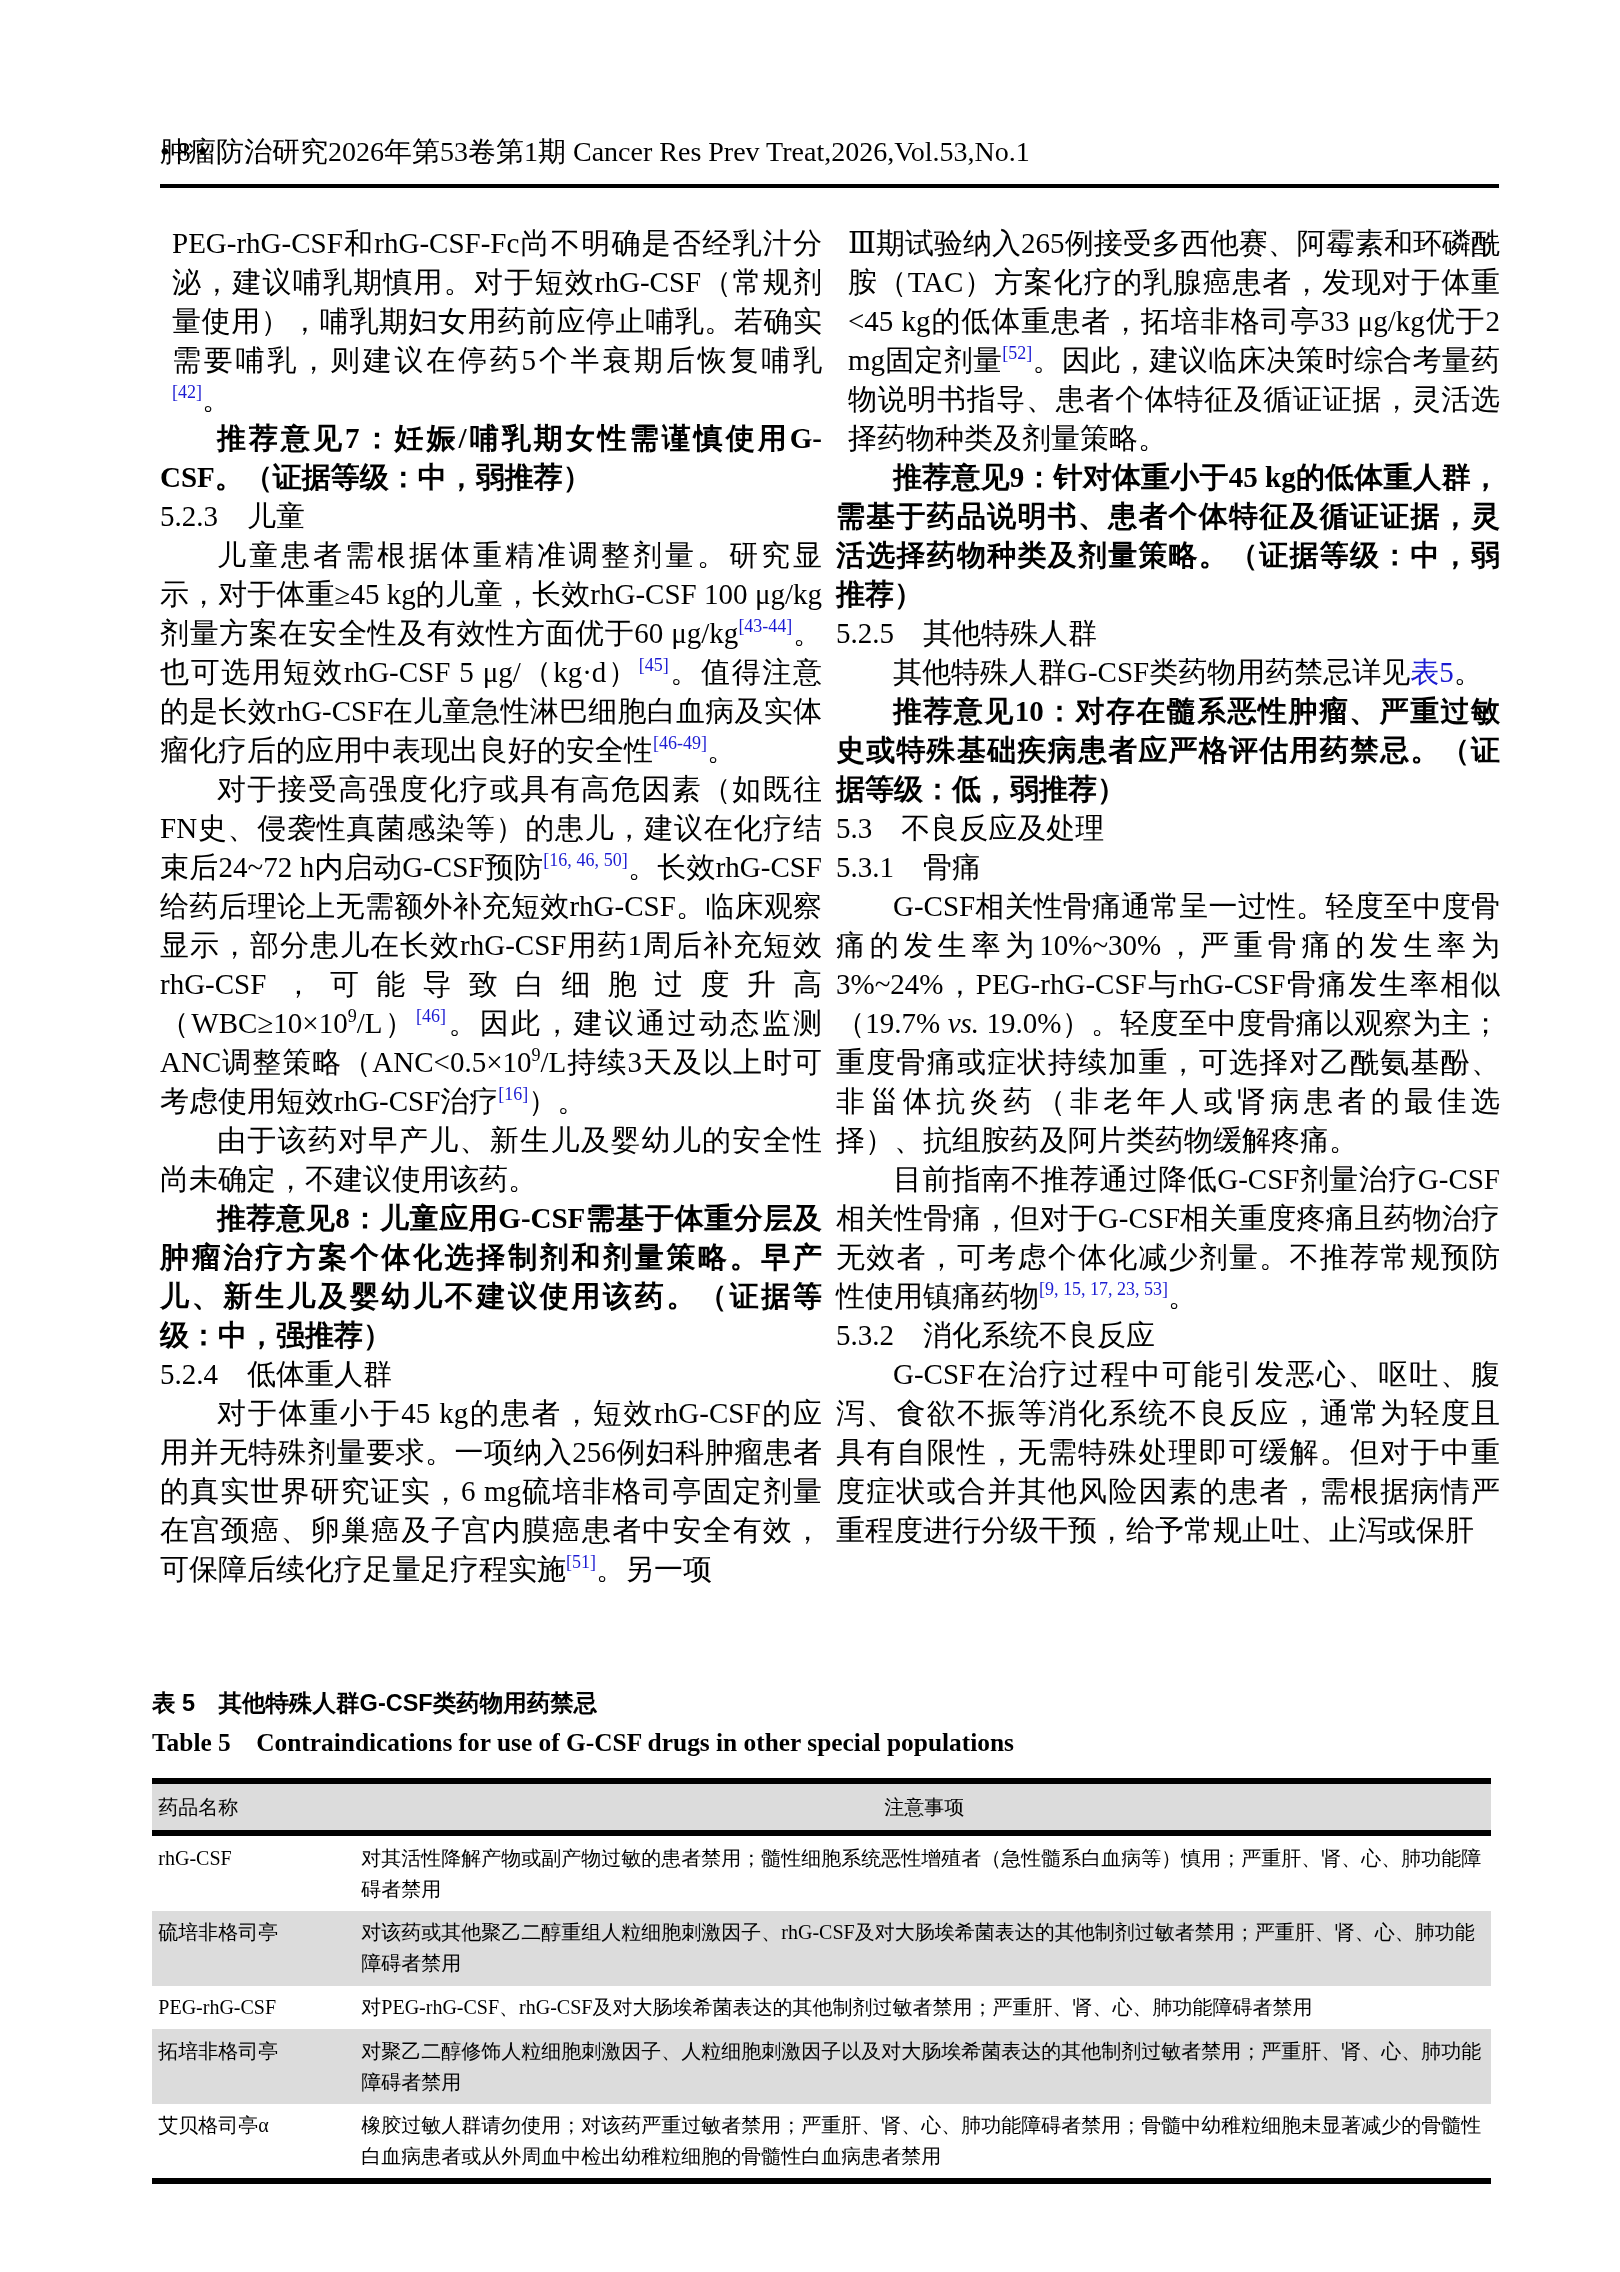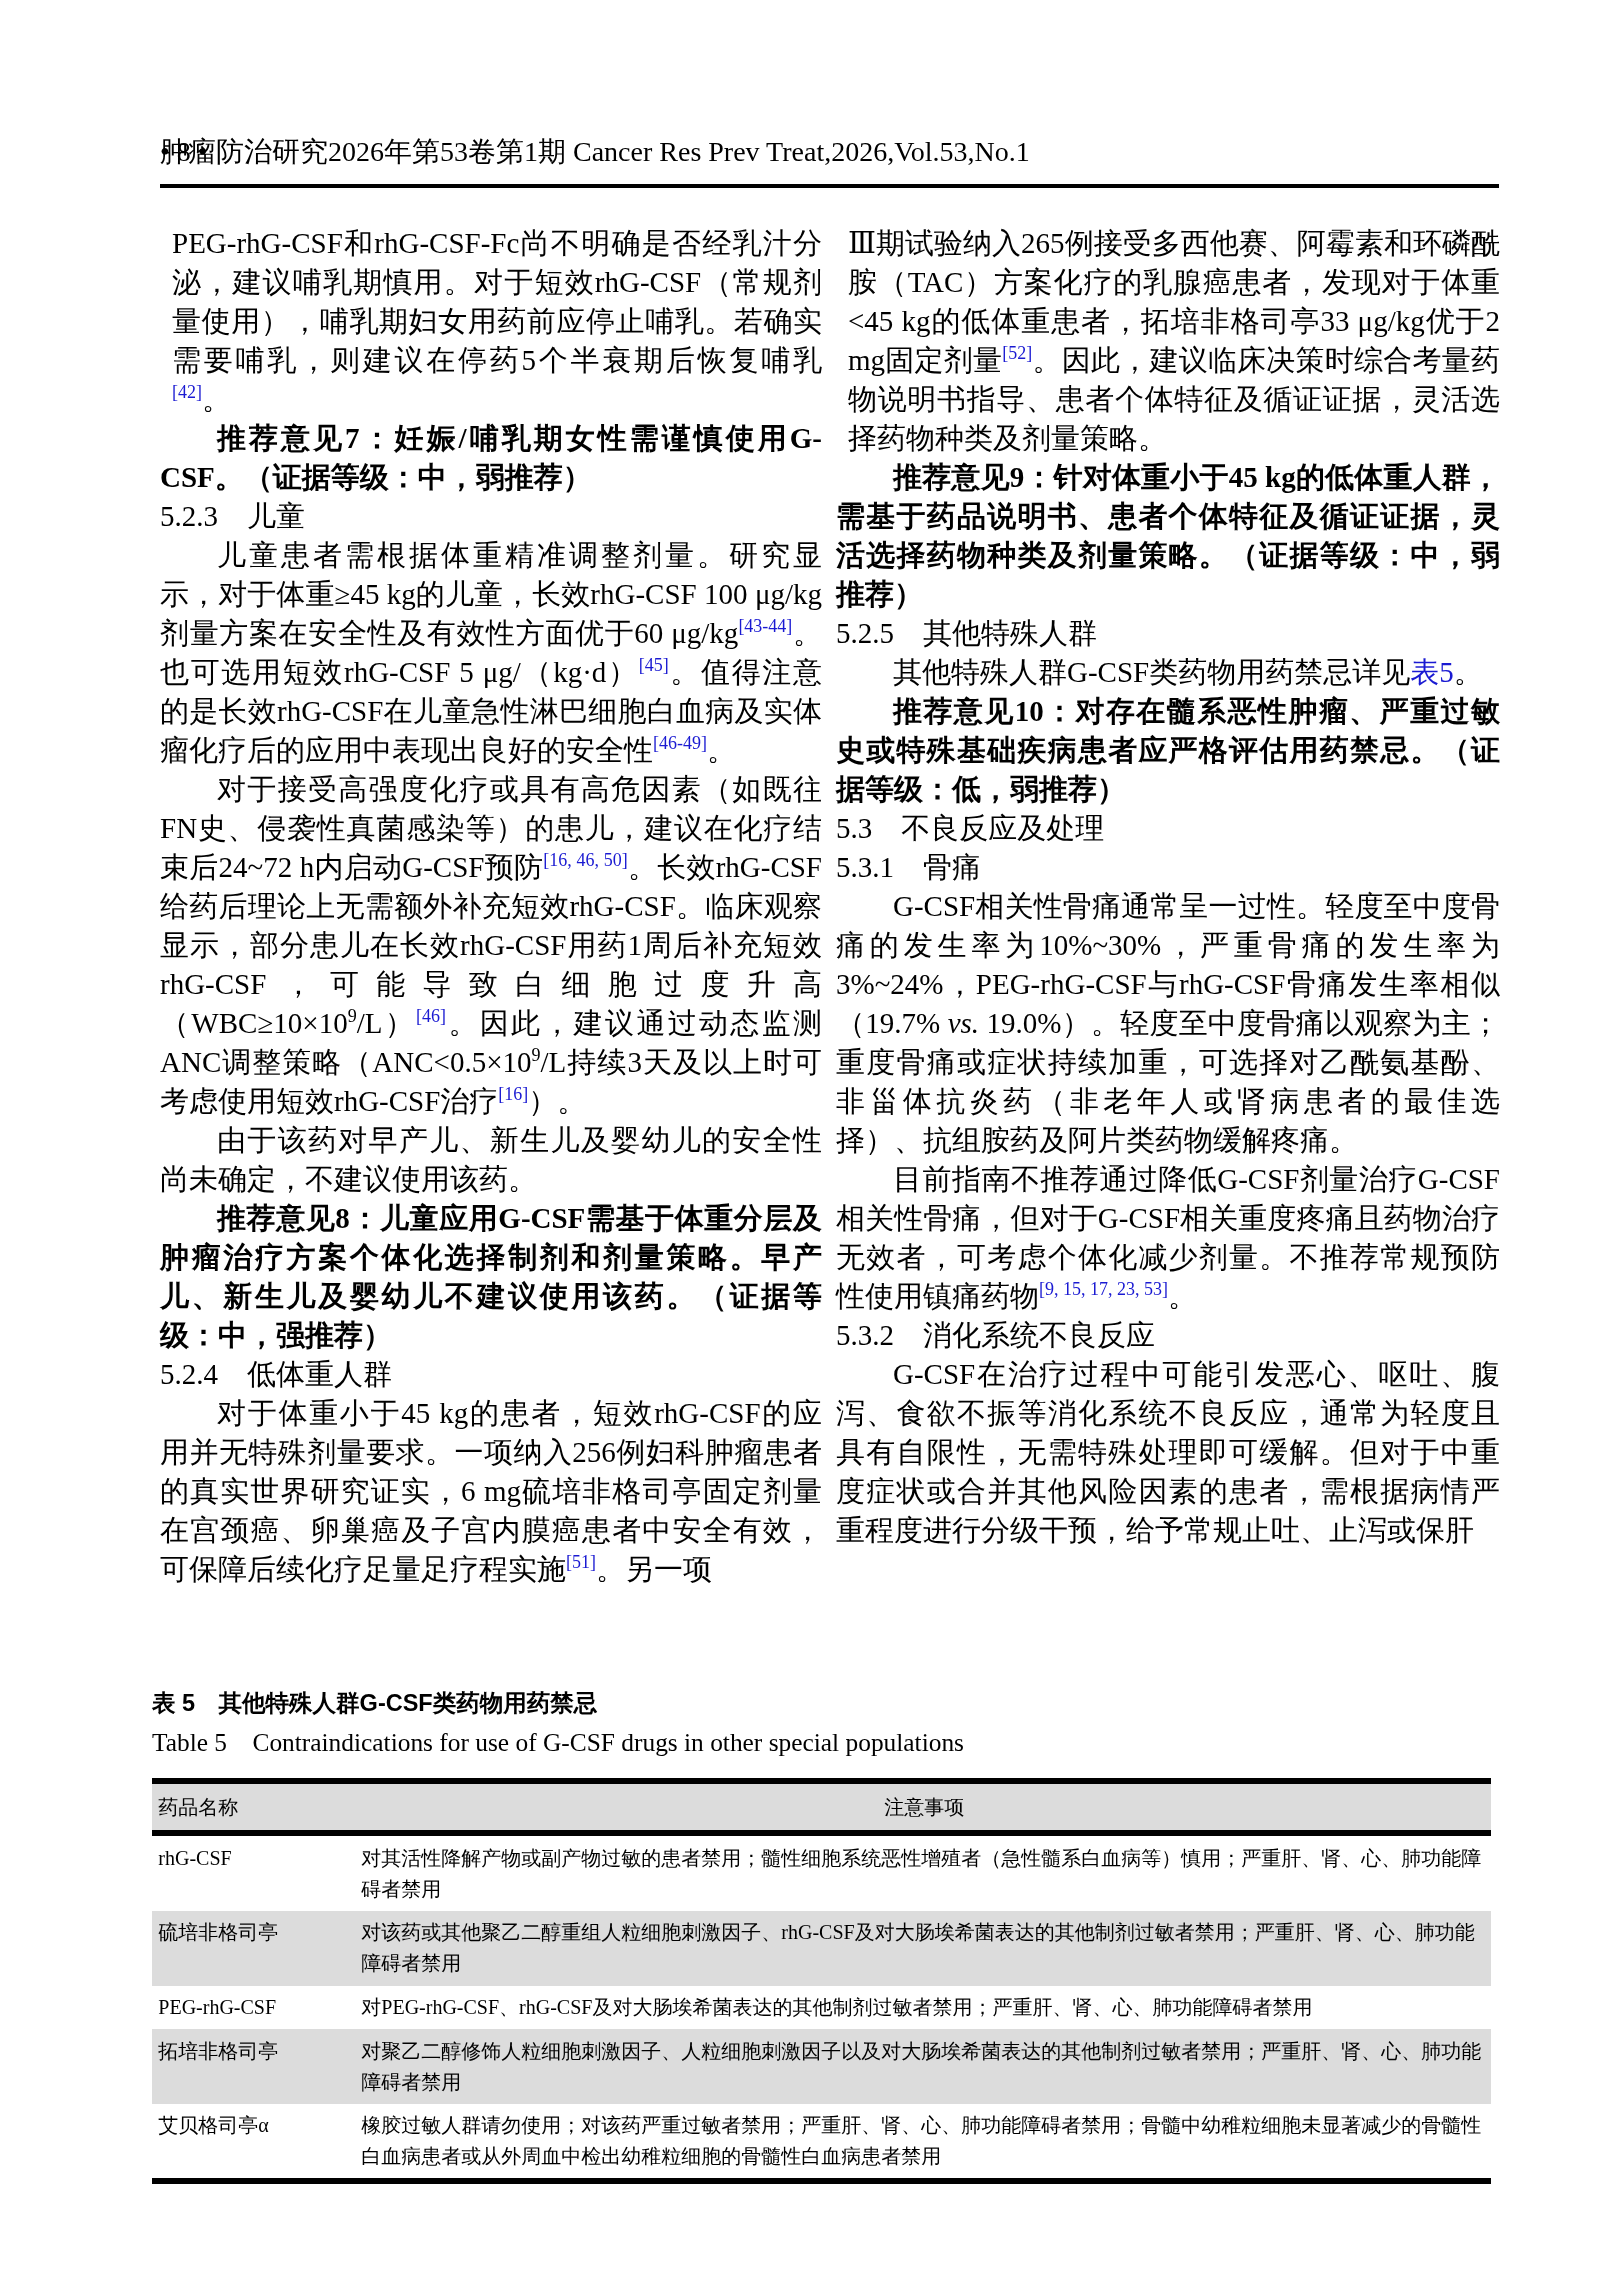--- a/index.html
+++ b/index.html
@@ -53,21 +53,21 @@
 
   
   .table-block { position: absolute; left: 152px; top: 1687px; width: 1339px; }
   .caption-zh {
     font-family: "Liberation Sans", "DejaVu Sans", sans-serif;
     font-weight: bold;
     font-size: 23.5px; line-height: 32px;
     margin: 0 0 6.3px 0;
   }
   .caption-en {
-    font-weight: normal;
+    font-weight: bold;
     font-size: 25.4px; line-height: 34px;
     margin: 0;
   }
   table.contra {
     width: 100%;
     border-collapse: collapse;
     margin-top: 19px;
     border-top: 6.3px solid #000;
     border-bottom: 6.3px solid #000;
     font-size: 20px;

